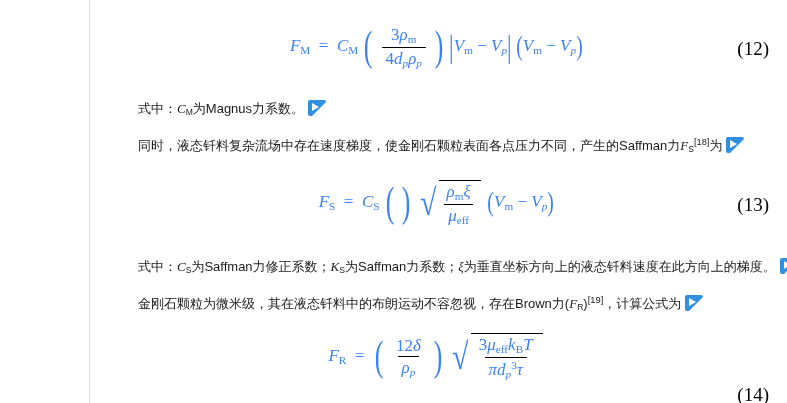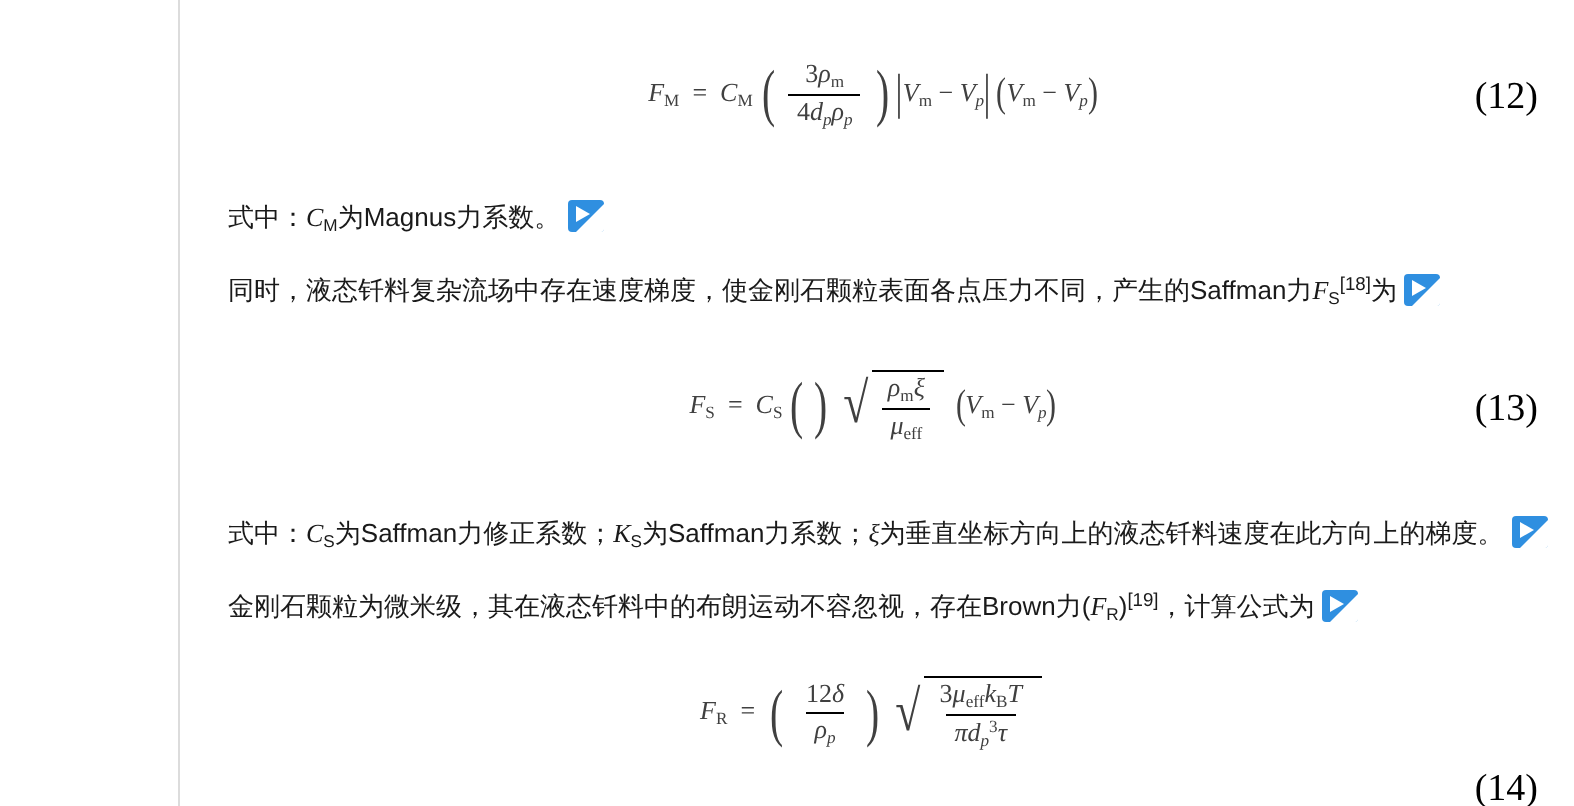--- a/index.html
+++ b/index.html
@@ -33,22 +33,22 @@
   .eq-row {
     position: absolute;
     left: 96px;
     right: 10px;
     display: flex;
     align-items: center;
     justify-content: center;
   }
   .eq-body {
     font-family: "Liberation Serif", serif;
-    font-size: 13px;
-    color: #404040;
+    font-size: 17px;
+    color: #3b82f6;
     white-space: nowrap;
   }
   .eq-num {
     position: absolute;
     right: 18px;
     font-family: "Liberation Serif", serif;
     font-size: 19px;
     color: #000;
   }
 
@@ -117,21 +117,21 @@
   .sqrt .radbody {
     border-top: 1px solid #000000;
     padding: 1px 3px 0 1px;
     display: inline-flex;
     align-items: center;
   }
 
   
   .para {
     position: absolute;
-    left: 114px;
+    left: 138px;
     font-family: "Liberation Sans", "DejaVu Sans", sans-serif;
     font-size: 13px;
     color: #1a1a1a;
     line-height: 20px;
     white-space: nowrap;
   }
   .para .mathi {
     font-family: "Liberation Serif", serif;
     font-style: italic;
   }

